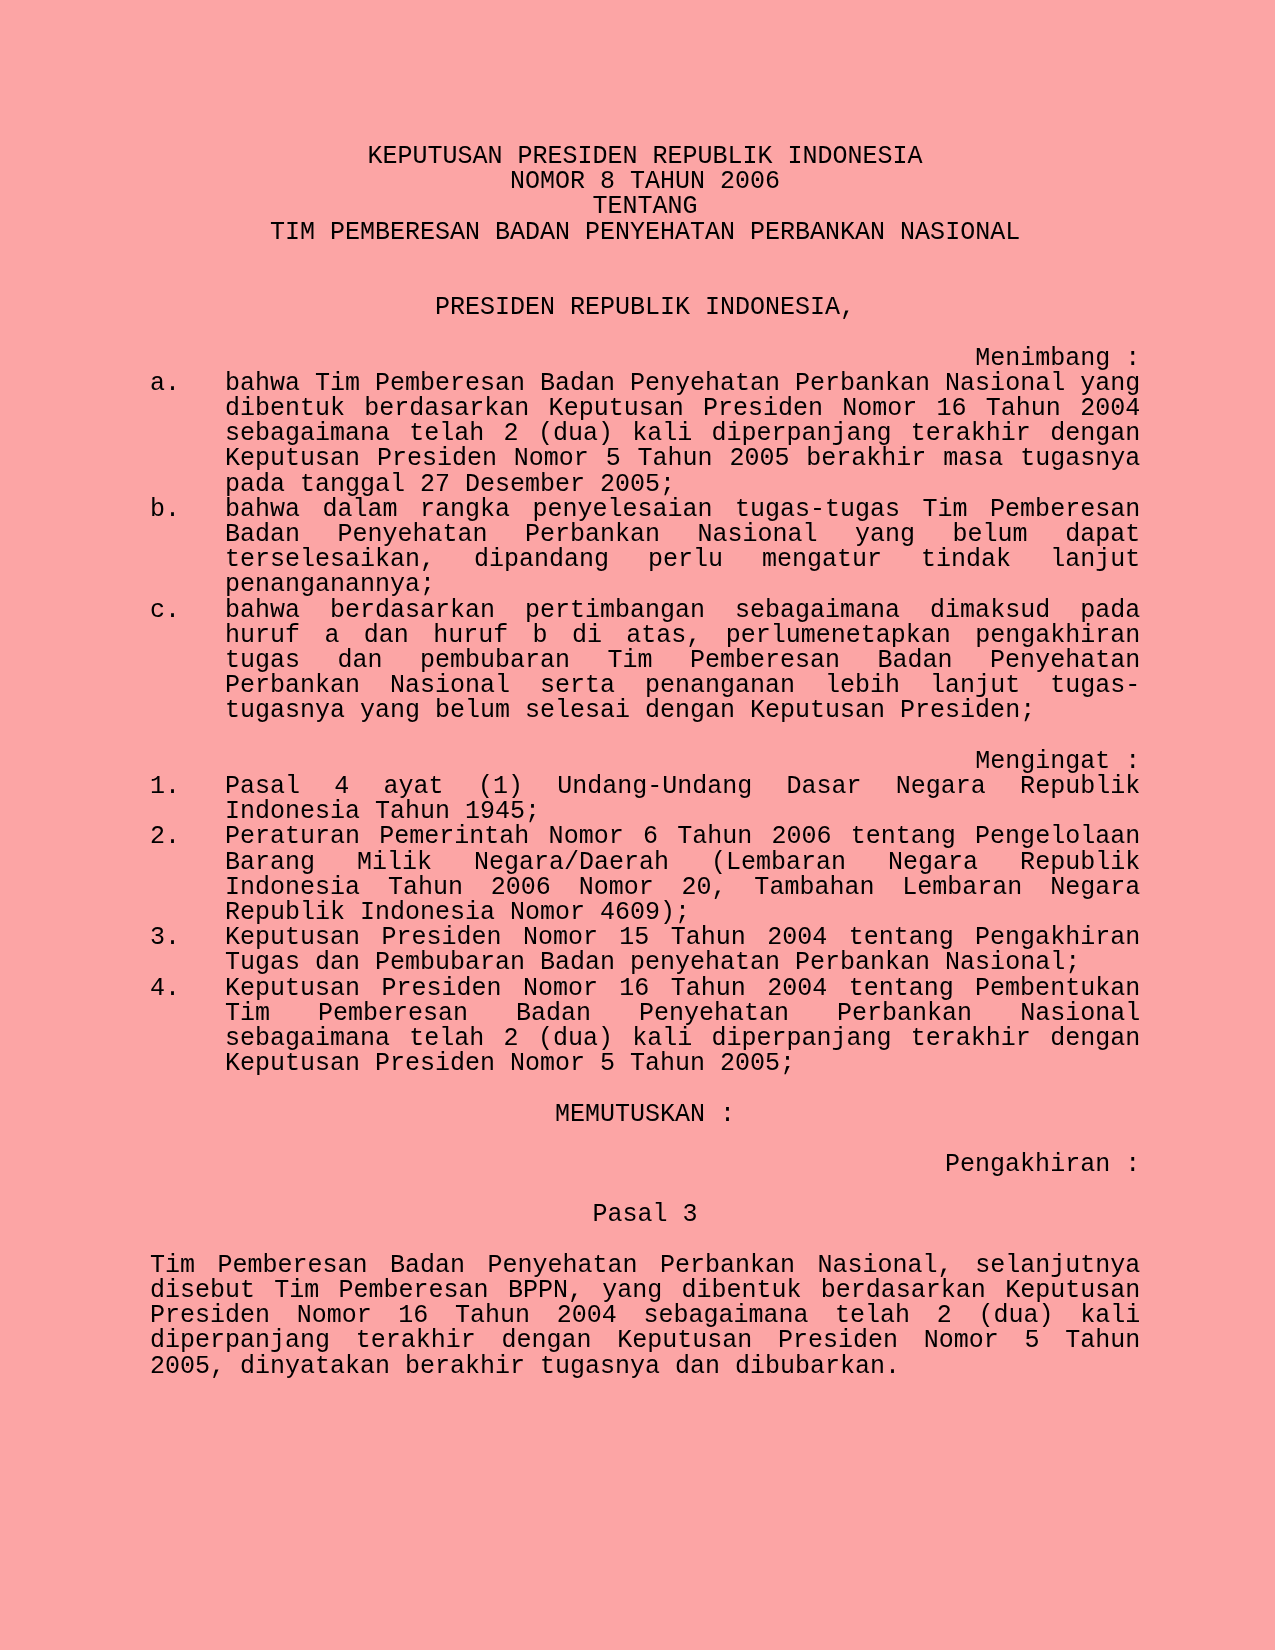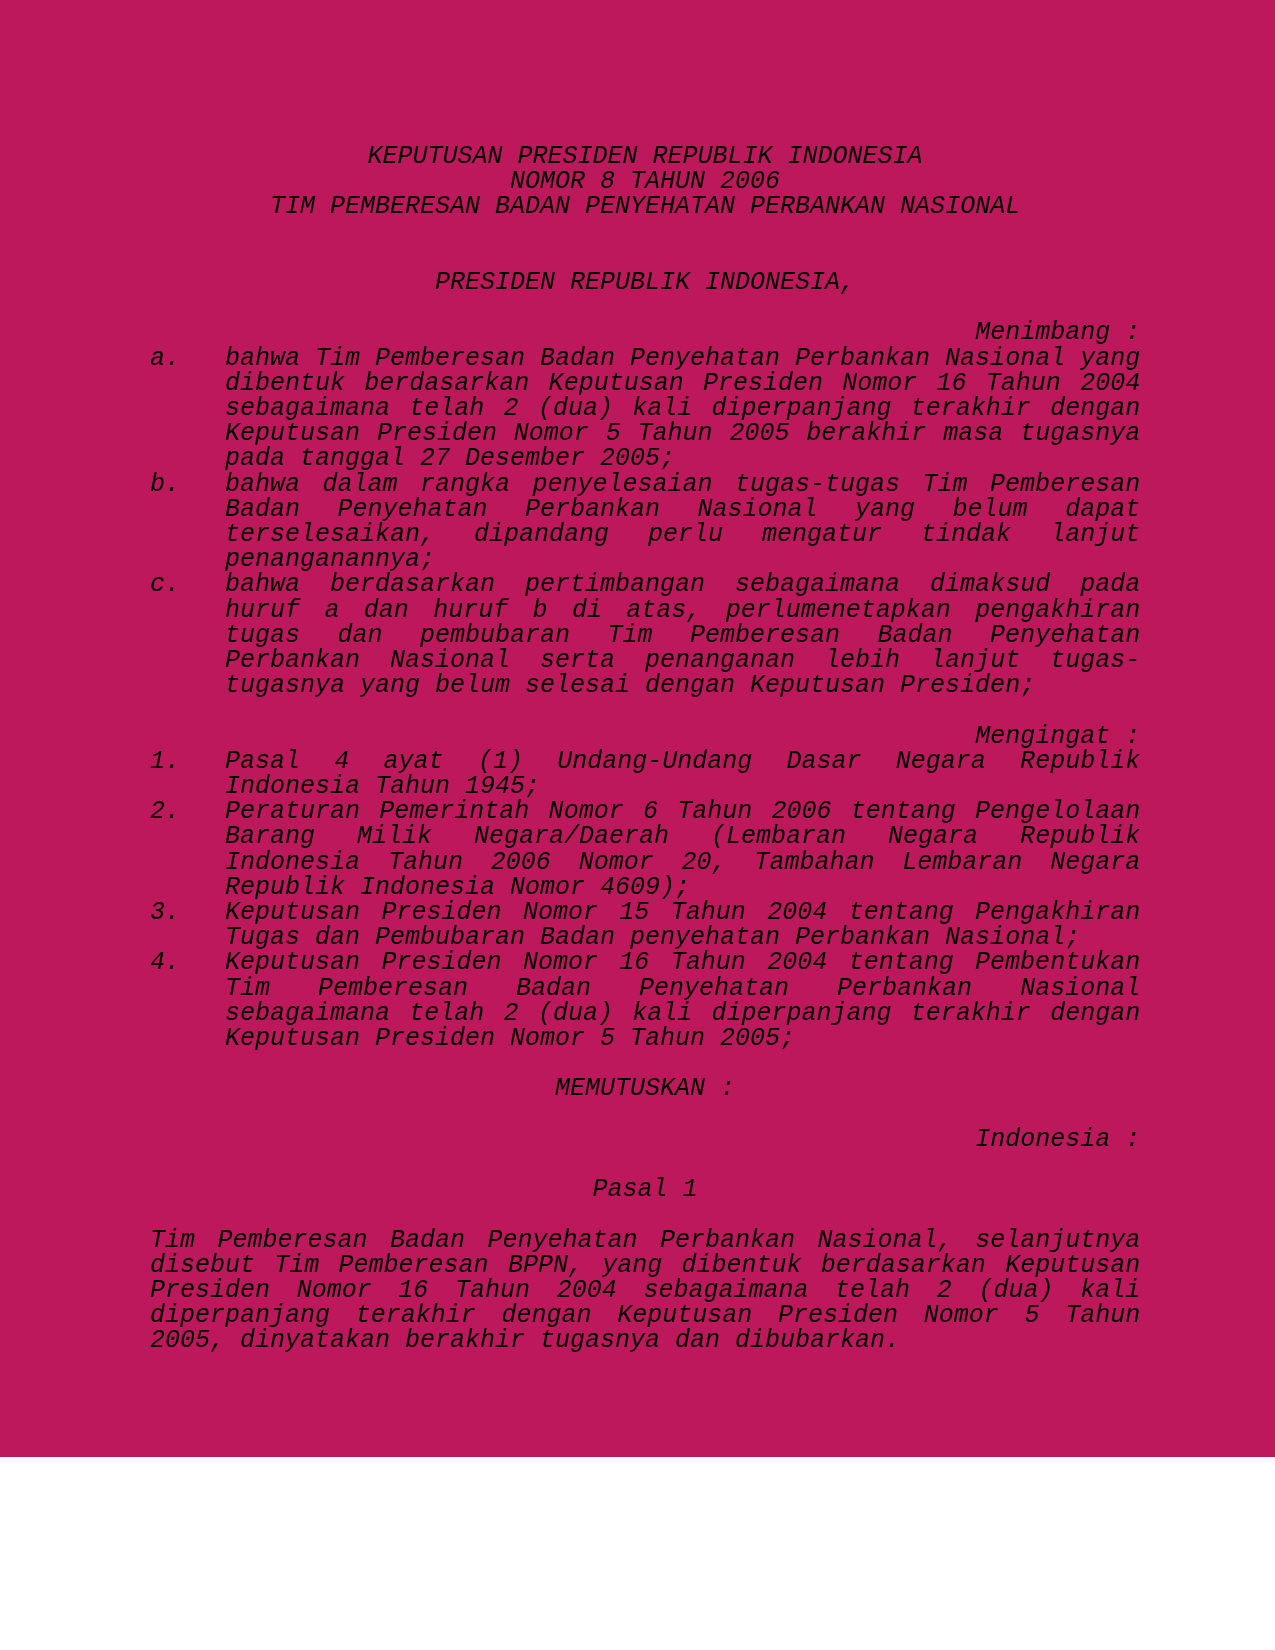--- a/index.html
+++ b/index.html
@@ -3,24 +3,23 @@
 <meta charset="utf-8">
 <style>
   html, body {
     margin: 0;
     padding: 0;
     background: #ffffff;
   }
   .page {
     position: relative;
     width: 1275px;
-    height: 1457px;
-    background: #be185d;
+    height: 1650px;
+    background: #fca5a5;
     overflow: hidden;
-    font-style: italic;
   }
   .doc {
     position: absolute;
     left: 150px;
     top: 144px;
     width: 66ch;
     font-family: "Liberation Mono", "DejaVu Sans Mono", monospace;
     font-size: 25px;
     line-height: 25.2px;
     color: #000000;
@@ -48,20 +47,21 @@
   .heading { text-align: right; }
 </style>
 </head>
 <body>
 
 <div class="page">
   <div class="doc">
 
     <div class="line center">KEPUTUSAN PRESIDEN REPUBLIK INDONESIA</div>
     <div class="line center">NOMOR 8 TAHUN 2006</div>
+    <div class="line center">TENTANG</div>
     <div class="line center">TIM PEMBERESAN BADAN PENYEHATAN PERBANKAN NASIONAL</div>
 
     <div class="blank"></div>
 
 
     <div class="blank"></div>
 
     <div class="line center">PRESIDEN REPUBLIK INDONESIA,</div>
 
     <div class="blank"></div>
@@ -101,24 +101,24 @@
       <span class="label">4.</span>
       <span>Keputusan Presiden Nomor 16 Tahun 2004 tentang Pembentukan Tim Pemberesan Badan Penyehatan Perbankan Nasional sebagaimana telah 2 (dua) kali diperpanjang terakhir dengan Keputusan Presiden Nomor 5 Tahun 2005;</span>
     </div>
 
     <div class="blank"></div>
 
     <div class="line center">MEMUTUSKAN :</div>
 
     <div class="blank"></div>
 
-    <div class="line heading">Indonesia :</div>
+    <div class="line heading">Pengakhiran :</div>
 
     <div class="blank"></div>
 
-    <div class="line center">Pasal 1</div>
+    <div class="line center">Pasal 3</div>
 
     <div class="blank"></div>
 
     <div class="jpara">Tim Pemberesan Badan Penyehatan Perbankan Nasional, selanjutnya disebut Tim Pemberesan BPPN, yang dibentuk berdasarkan Keputusan Presiden Nomor 16 Tahun 2004 sebagaimana telah 2 (dua) kali diperpanjang terakhir dengan Keputusan Presiden Nomor 5 Tahun 2005, dinyatakan berakhir tugasnya dan dibubarkan.</div>
 
   </div>
 </div>
 
 </body></html>

